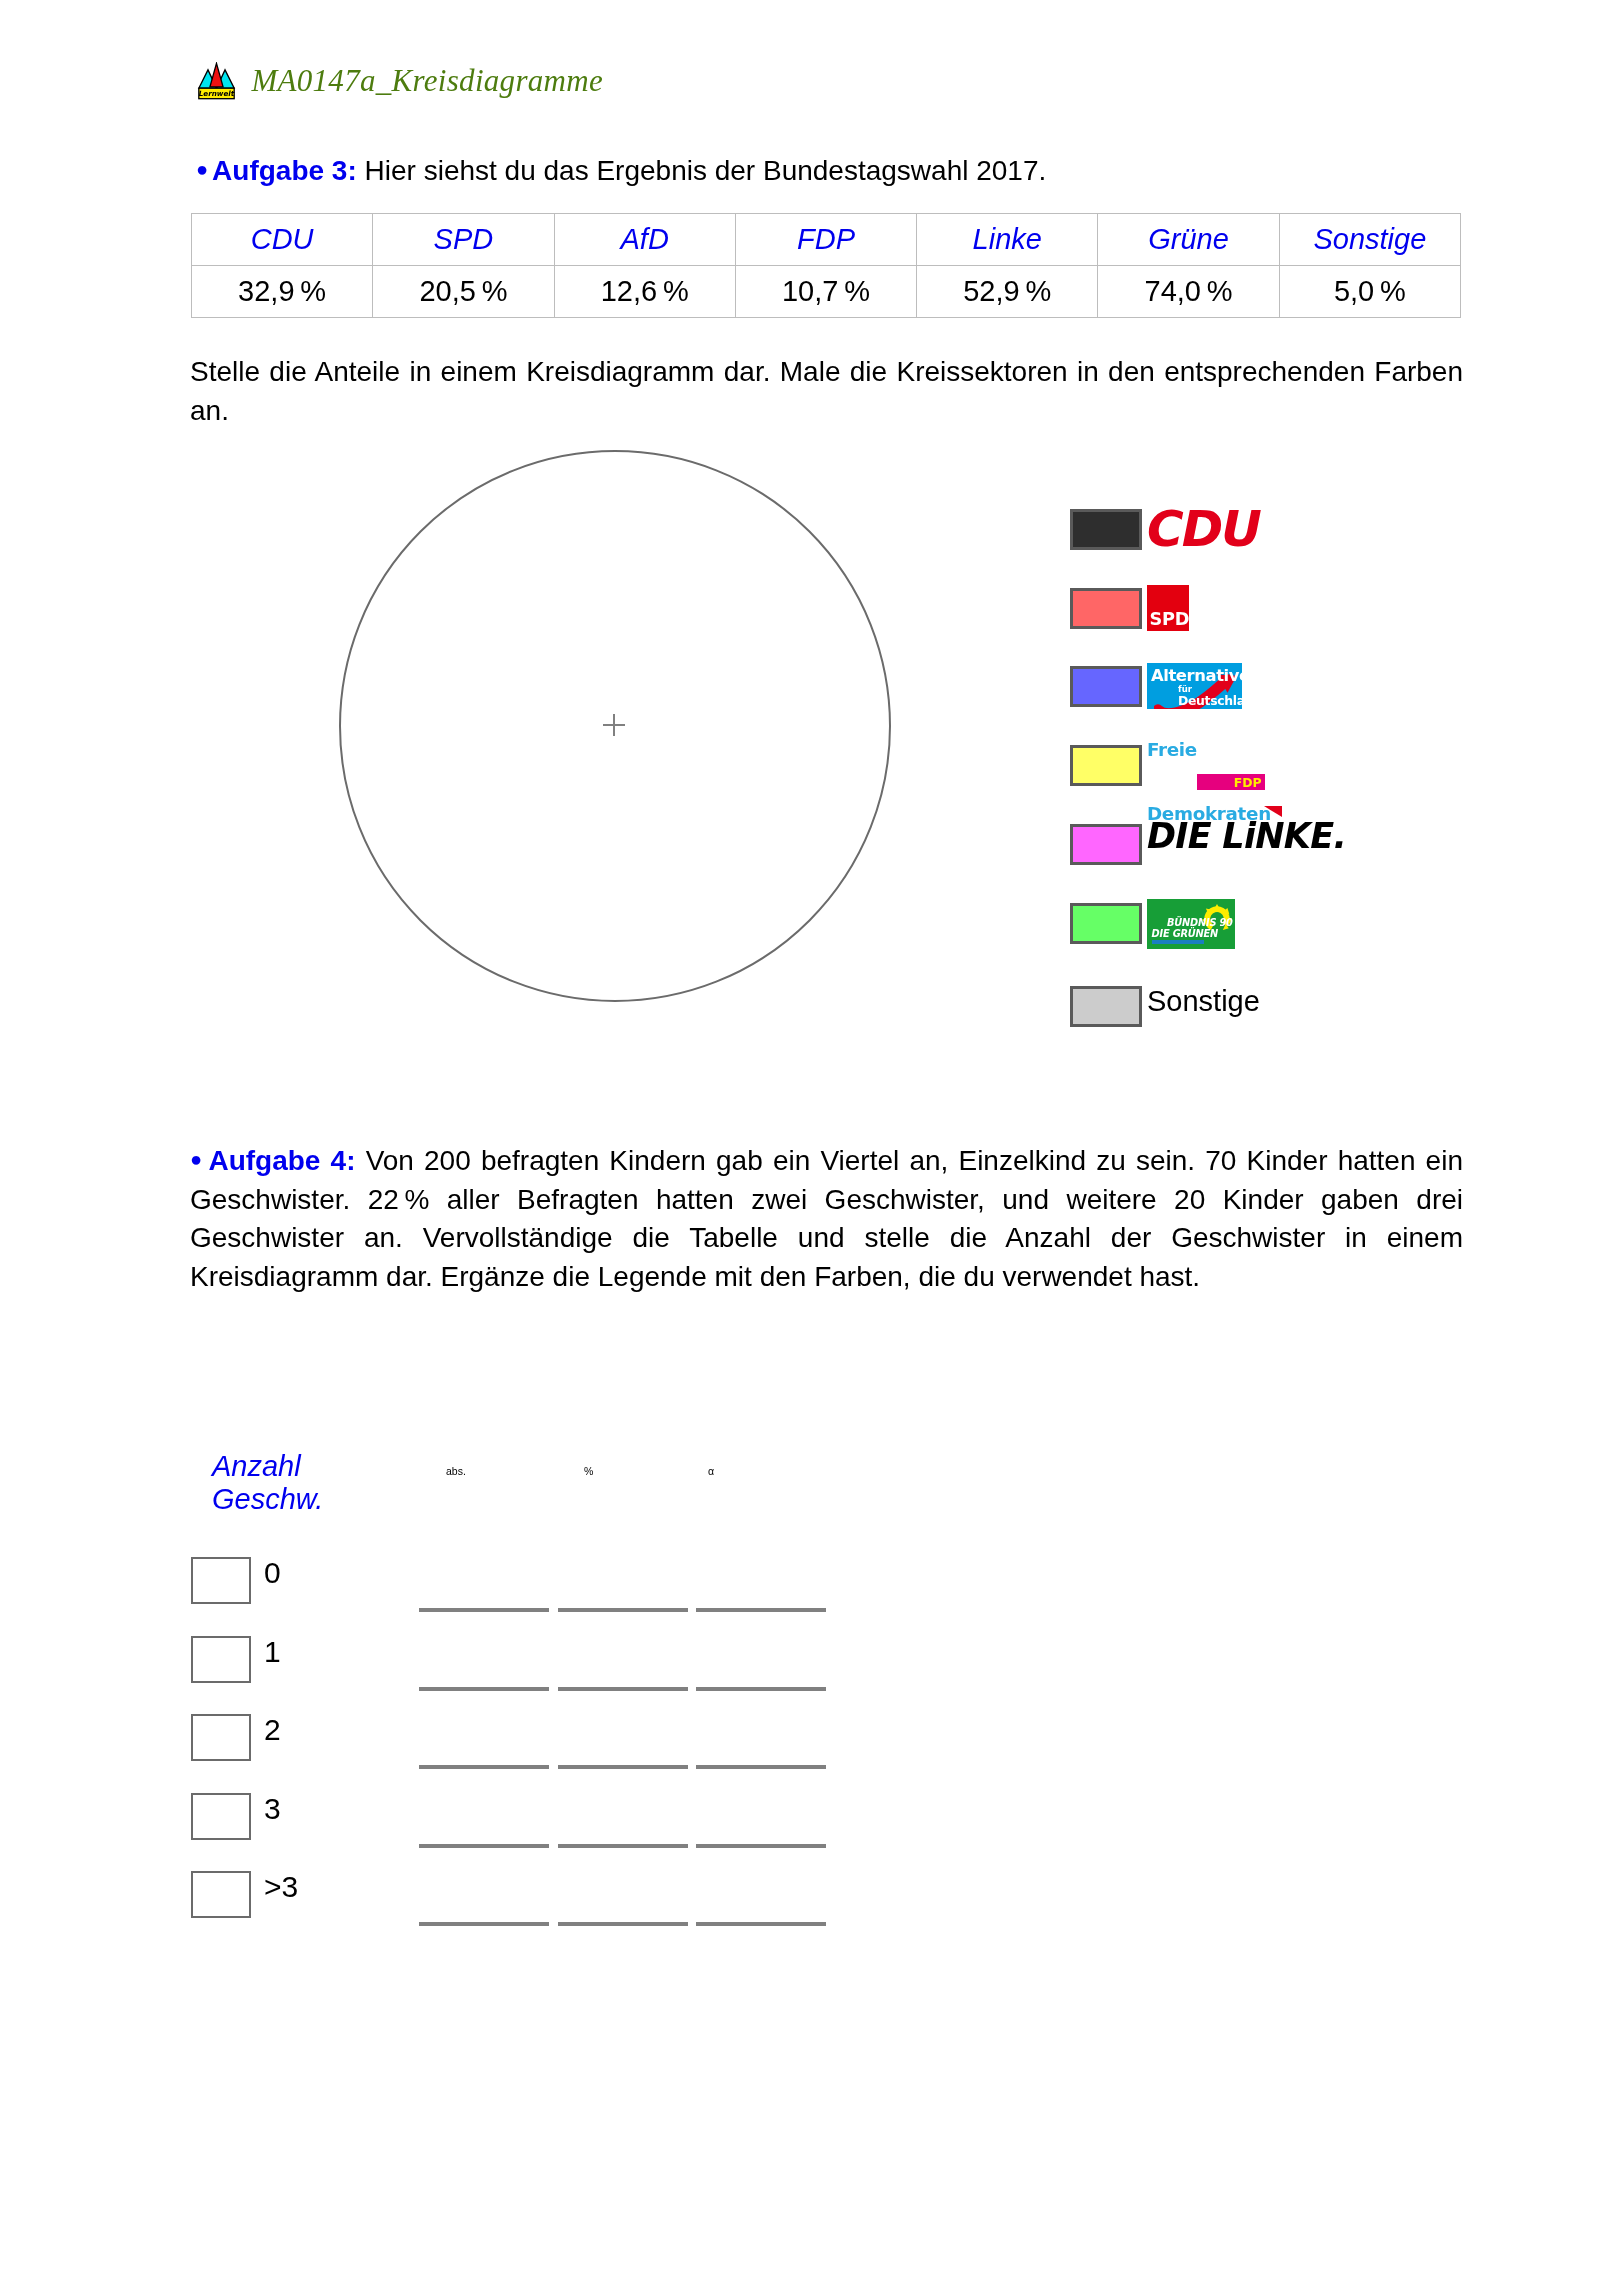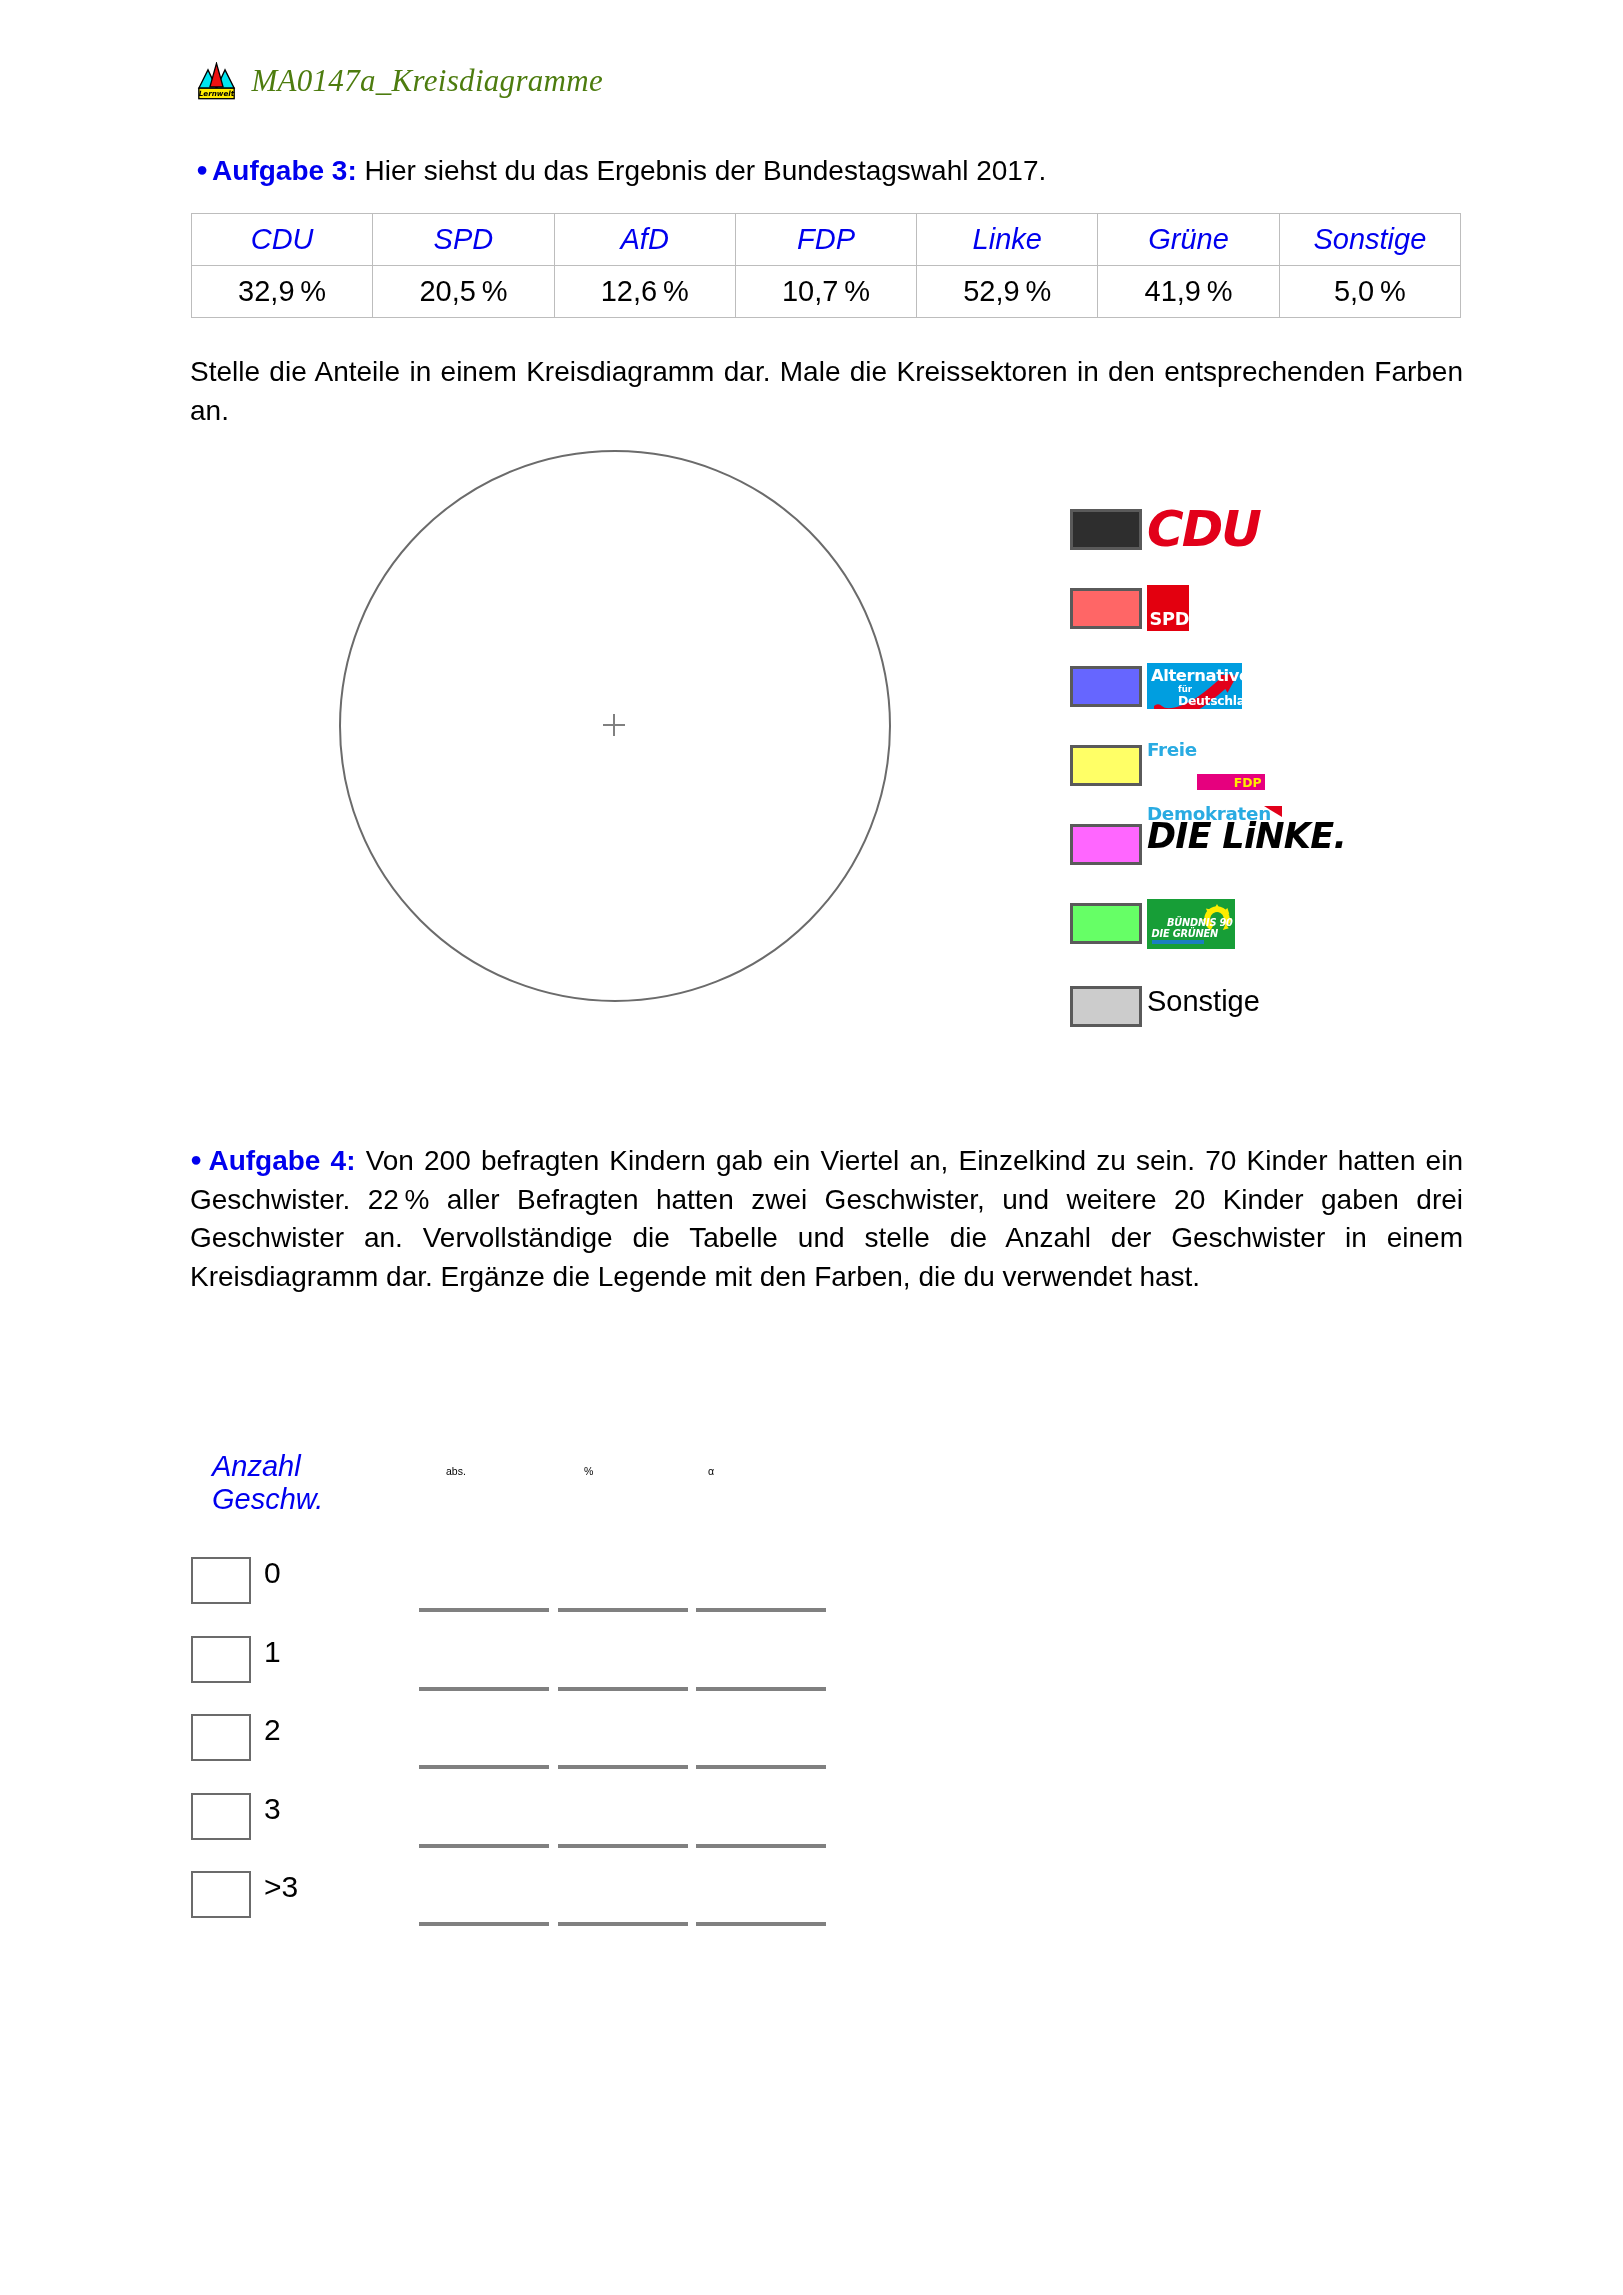--- a/index.html
+++ b/index.html
@@ -255,21 +255,21 @@
       <td class="hcell">Linke</td>
       <td class="hcell">Grüne</td>
       <td class="hcell">Sonstige</td>
     </tr>
     <tr>
       <td class="vcell">32,9 %</td>
       <td class="vcell">20,5 %</td>
       <td class="vcell">12,6 %</td>
       <td class="vcell">10,7 %</td>
       <td class="vcell">52,9 %</td>
-      <td class="vcell">41,9 %</td>
+      <td class="vcell">74,0 %</td>
       <td class="vcell">5,0 %</td>
     </tr>
   </tbody>
     </table>
 
   <div id="instr" class="body-text">Stelle die Anteile in einem Kreisdiagramm dar. Male die Kreissektoren in den entsprechenden Farben an.</div>
 
   <div class="circle-wrap">
     <div class="pie-circle"></div>
     <div class="center-mark"></div>

